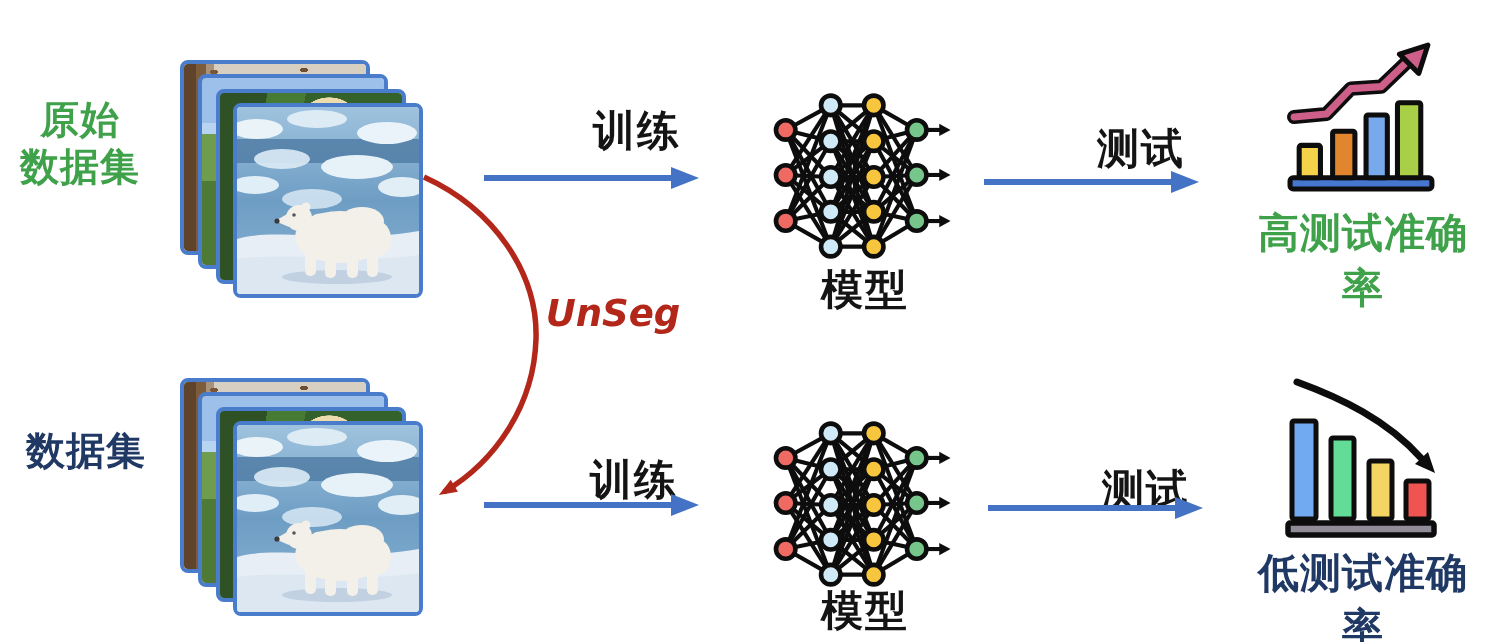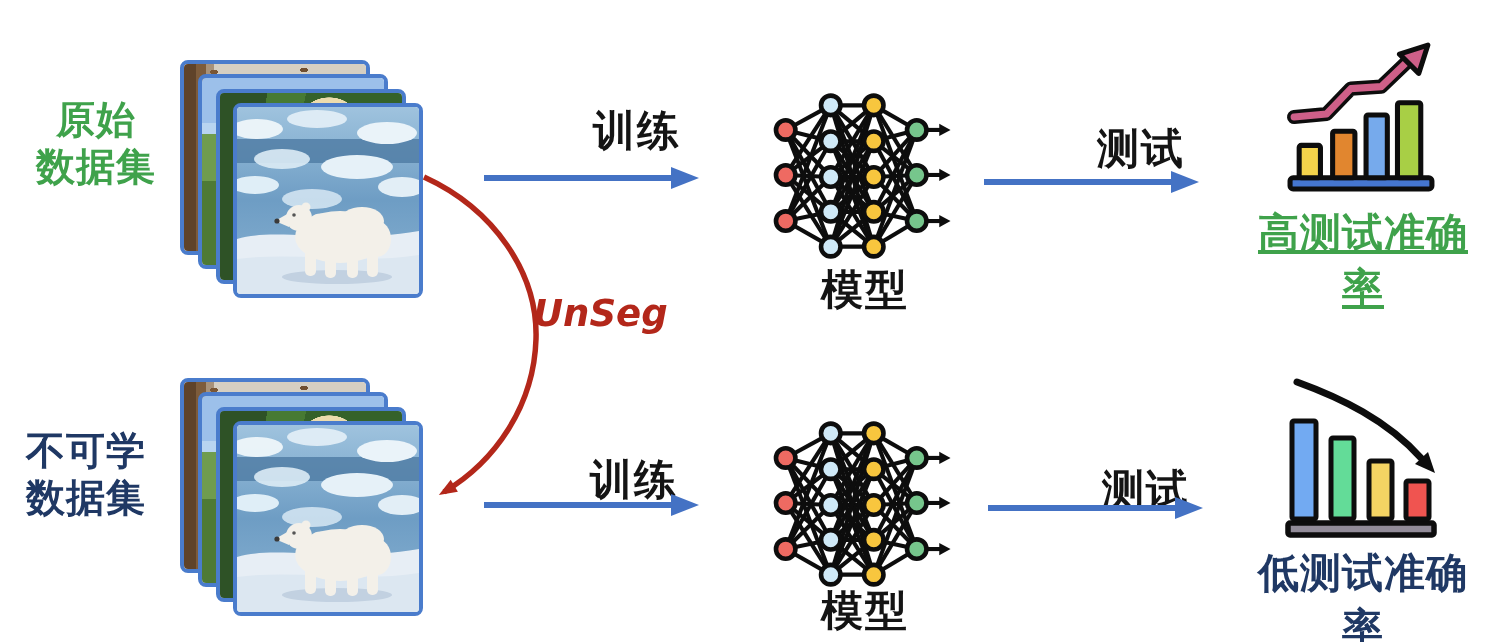--- a/index.html
+++ b/index.html
@@ -5,21 +5,21 @@
   html,body{margin:0;padding:0;background:#fff;}
   .canvas{position:relative;width:1512px;height:642px;background:#ffffff;overflow:hidden;
           font-family:"DejaVu Sans","Liberation Sans",sans-serif;}
   .abs{position:absolute;}
   .ds-label{font-weight:800;font-size:39px;line-height:1.2;text-align:center;letter-spacing:1px;}
   .green{color:var(--accent-green,#3fa24b);}
   .navy{color:var(--accent-navy,#1f3864);}
   .flow-label{font-weight:800;font-size:42px;color:var(--text-black,#141414);text-align:right;letter-spacing:2px;}
   .result-label{font-weight:800;font-size:41px;text-align:center;letter-spacing:1px;}
   .unseg-label{font-weight:800;font-style:italic;font-size:37px;color:var(--unseg-red,#b3271a);
-               text-align:left;line-height:1.2;}
+               text-align:center;line-height:1.2;}
   .unseg-label span{display:block;}
   .ds-label span{display:block;}
 
   .stack{width:246px;height:240px;}
   .stack-img{position:absolute;width:182px;height:187px;border:4.5px solid var(--image-border-blue,#4a7ccc);
              border-radius:8px;overflow:hidden;background:#fff;}
   .stack-img.l1{left:0;top:0}
   .stack-img.l2{left:18px;top:14px}
   .stack-img.l3{left:36px;top:29px}
   .stack-img.l4{left:53px;top:43px}
@@ -42,21 +42,21 @@
       linear-gradient(100deg,#2e5226 0 22%,#477a33 22% 40%,#35622a 40%);}
 
   .nn-slot svg{display:block;}
   .icon-svg{display:block;}
 </style>
 </head>
 <body>
 
 <div class="canvas">
 
-  <div class="abs ds-label green" style="left:16px;top:97px;width:160px;">
+  <div class="abs ds-label green" style="left:0;top:97px;width:160px;">
     <span>原始</span>
     <span>数据集</span>
   </div>
 
   <div class="abs stack" style="left:180px;top:60px;">
     <div class="stack-img l1">
         <div class="scene scene-birds"></div>
       </div>
     <div class="stack-img l2">
         <div class="scene scene-landscape"></div>
@@ -203,36 +203,35 @@
   <svg class="abs icon-svg" style="left:1286px;top:42px;" width="152" height="152" viewBox="0 0 150 150">
     <rect x="4" y="134" width="140" height="11" rx="3" fill="#4576d0" stroke="#0d0d0d" stroke-width="5"></rect>
     <rect x="13" y="102" width="21" height="32" rx="2" fill="#f4d34b" stroke="#0d0d0d" stroke-width="5"></rect>
     <rect x="46" y="88" width="22" height="46" rx="2" fill="#e1862f" stroke="#0d0d0d" stroke-width="5"></rect>
     <rect x="79" y="72" width="21" height="62" rx="2" fill="#76aaec" stroke="#0d0d0d" stroke-width="5"></rect>
     <rect x="110" y="60" width="23" height="74" rx="2" fill="#a8cf45" stroke="#0d0d0d" stroke-width="5"></rect>
     <polyline points="8,74 40,71 64,46 94,44 118,21" fill="none" stroke="#0d0d0d" stroke-width="14" stroke-linejoin="round" stroke-linecap="round"></polyline>
     <polyline points="8,74 40,71 64,46 94,44 118,21" fill="none" stroke="#ce5f88" stroke-width="7" stroke-linejoin="round" stroke-linecap="round"></polyline>
     <polygon points="140,3 131,31 112,12" fill="#ce5f88" stroke="#0d0d0d" stroke-width="5" stroke-linejoin="round"></polygon>
   </svg>
-  <div class="abs result-label green" style="left:1238px;top:206px;width:250px;text-decoration:underline;">高测试准确率</div>
+  <div class="abs result-label green" style="left:1238px;top:206px;width:250px;">高测试准确率</div>
 
   <svg class="abs icon-svg" style="left:408px;top:163px;" width="150" height="345" viewBox="0 0 150 345">
     <defs>
       <marker id="redhead" markerUnits="userSpaceOnUse" markerWidth="22" markerHeight="20" refX="14" refY="9" orient="auto">
         <path d="M2,2 L20,9 L2,16 Z" fill="#b3271a"></path>
       </marker>
     </defs>
     <path d="M16,14 C86,46 130,110 128,176 C126,242 88,298 36,329" fill="none" stroke="#b3271a" stroke-width="5.5" marker-end="url(#redhead)"></path>
   </svg>
   <div class="abs unseg-label" style="left:533px;top:292px;width:160px;">
     <span>UnSeg</span>
   </div>
 
   <div class="abs ds-label navy" style="left:6px;top:428px;width:160px;">
-    <span>不可学</span>
     <span>数据集</span>
   </div>
 
   <div class="abs stack" style="left:180px;top:378px;">
     <div class="stack-img l1">
         <div class="scene scene-birds"></div>
       </div>
     <div class="stack-img l2">
         <div class="scene scene-landscape"></div>
       </div>

